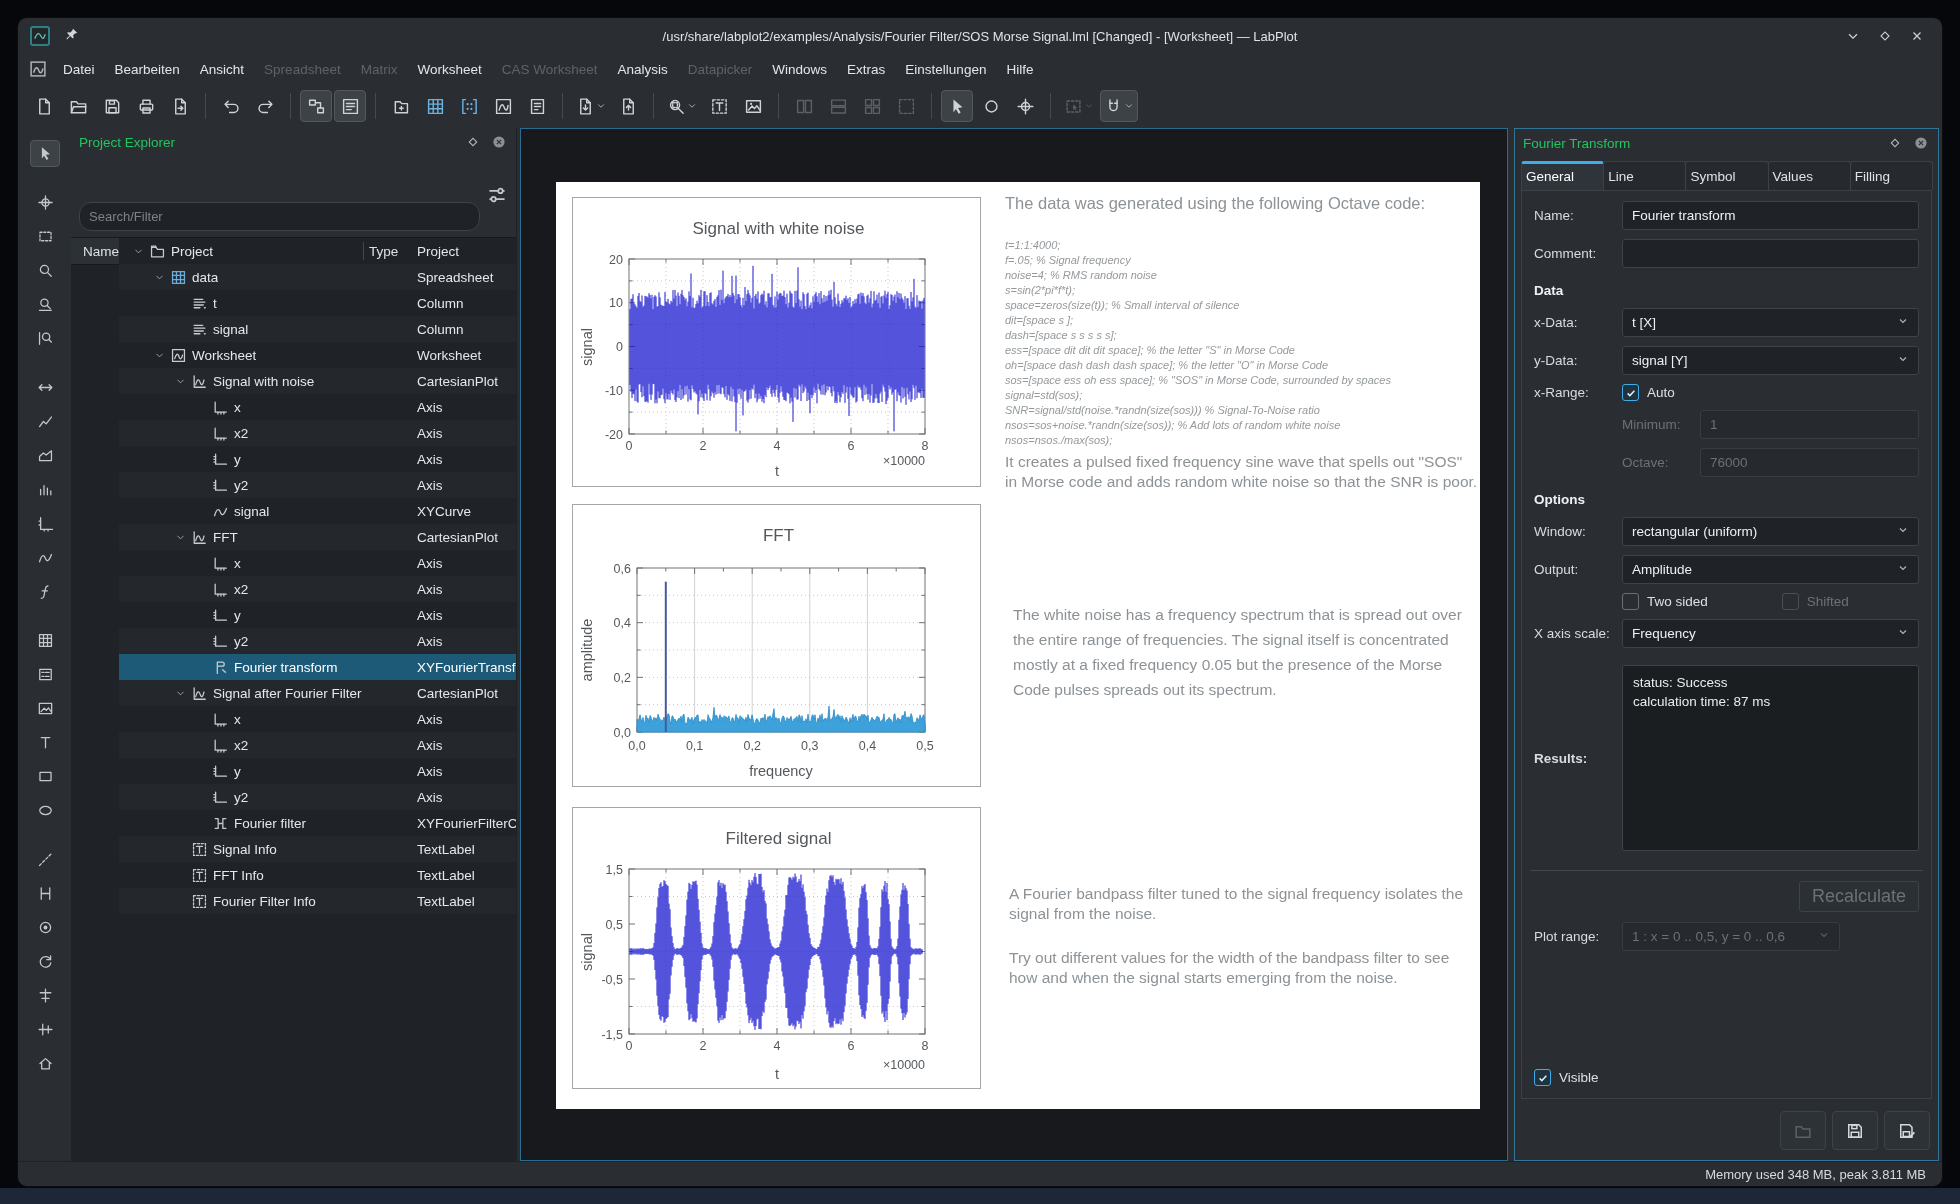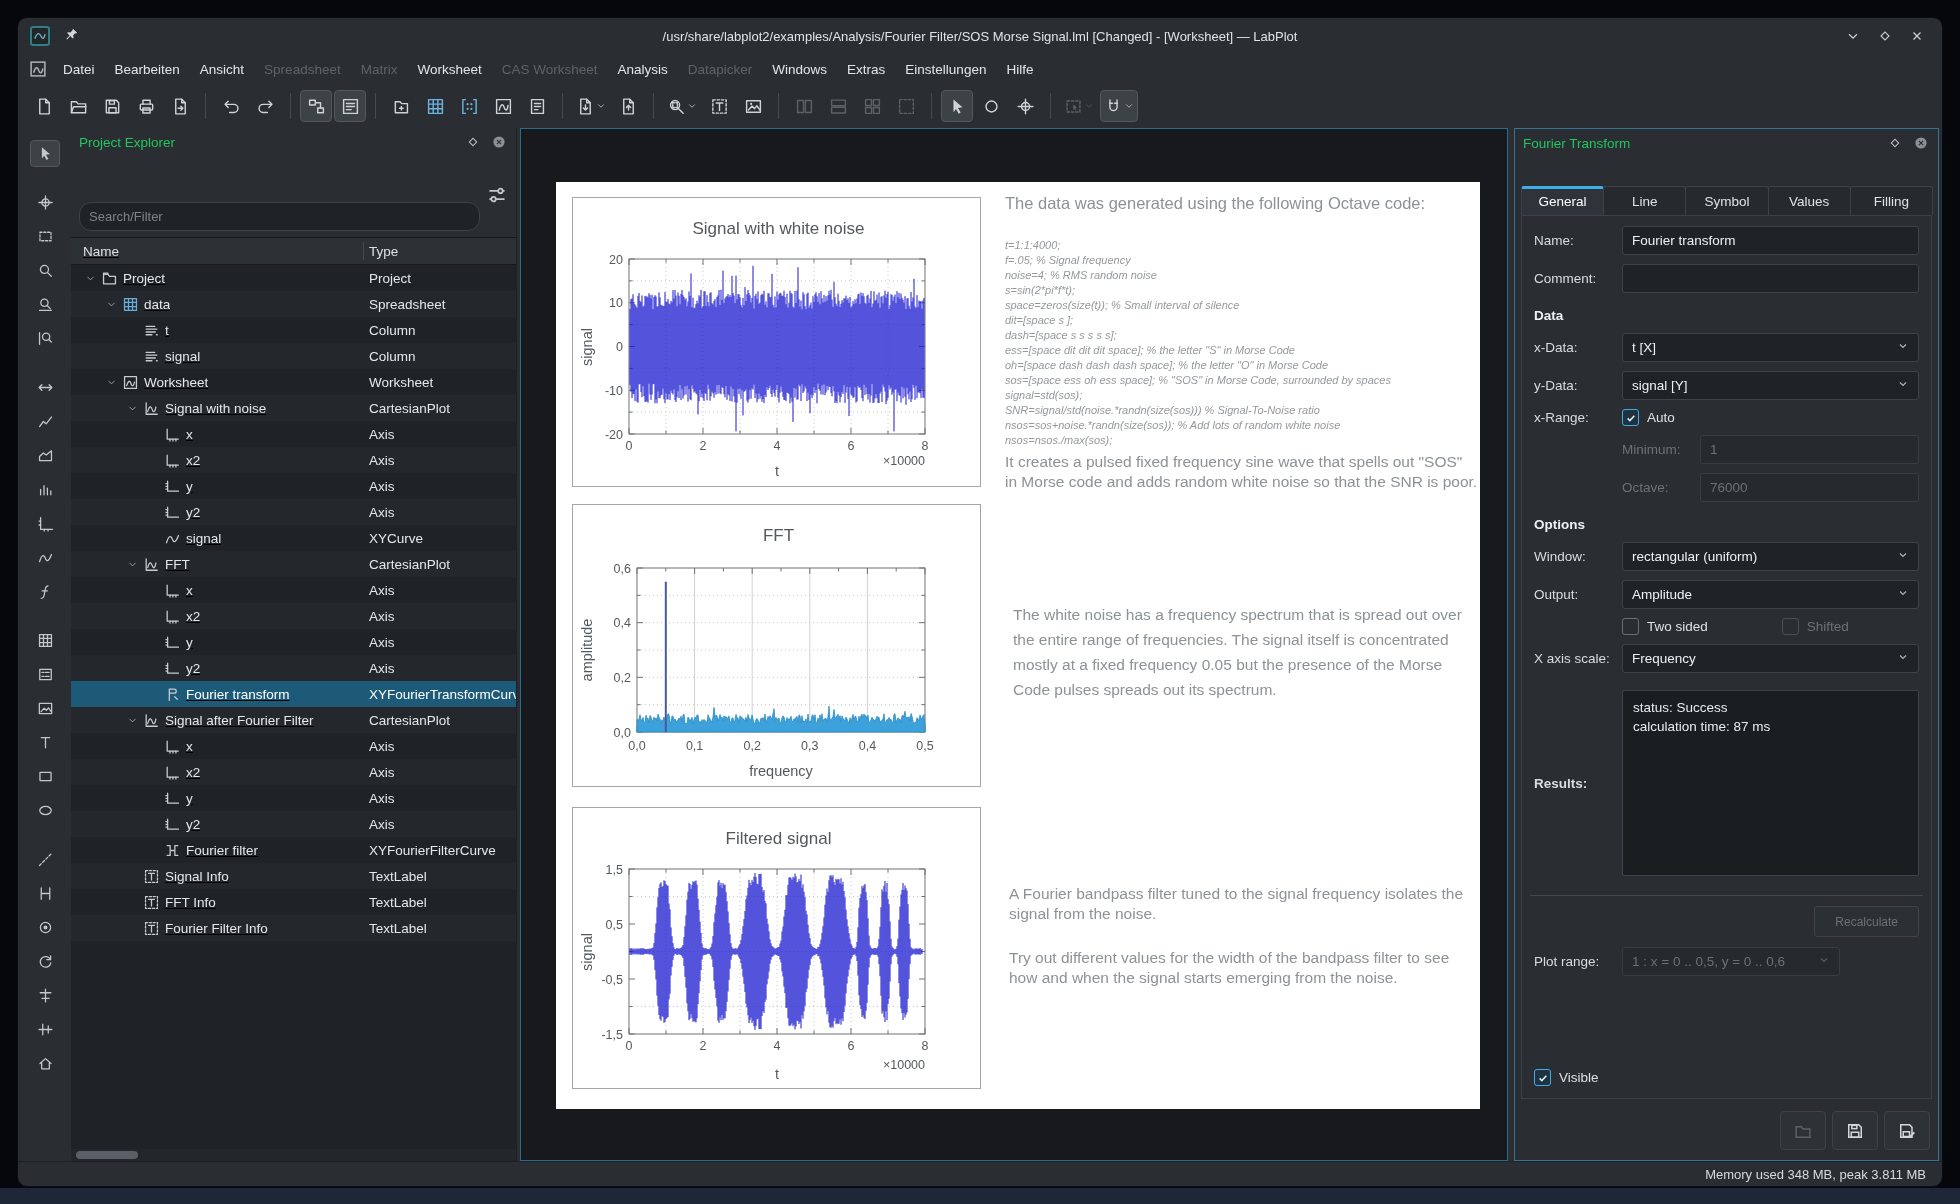--- a/index.html
+++ b/index.html
@@ -48,21 +48,21 @@
   .panel-head{height:28px;display:flex;align-items:center;padding:0 8px;color:#22c55e;font-size:13.5px;flex:0 0 auto;}
   .panel-head .ph-icons{margin-left:auto;display:flex;gap:8px;align-items:center;}
   .ph-btn{width:18px;height:18px;color:#b9bec2;display:flex;align-items:center;justify-content:center;}
   .ph-btn svg{width:14px;height:14px;}
   .search-row{display:flex;align-items:center;gap:6px;padding:2px 8px 6px 8px;flex:0 0 auto;}
   .search-input{flex:1;height:29px;background:#1f2327;border:1px solid #3e4348;border-radius:12px;color:#dfe3e6;
     font-size:13px;padding:0 9px;font-family:"Liberation Sans",sans-serif;margin-top:44px;}
   .search-input::placeholder{color:#7d8286;}
   .filter-btn{width:22px;height:22px;color:#c3c8cc;display:flex;align-items:center;justify-content:center;}
   .tree-wrap{flex:1;background:#1f2327;border-top:1px solid #17191c;position:relative;overflow:hidden;
-    display:flex;flex-direction:column;text-decoration:underline;}
+    display:flex;flex-direction:row;}
   .tree-header{height:27px;background:#2c3136;border-bottom:1px solid #17191c;display:flex;align-items:center;
     color:#dde1e4;font-size:13.5px;position:relative;flex:0 0 auto;}
   .tree-header .col-name{padding-left:12px;}
   .tree-header .col-type{position:absolute;left:298px;}
   .tree-header .col-div{position:absolute;left:292px;top:4px;bottom:4px;width:1px;background:#43484d;}
   .tree-rows{flex:1;overflow:hidden;position:relative;}
   .trow{height:26px;display:flex;align-items:center;font-size:13.5px;color:#e4e8ea;position:relative;white-space:nowrap;}
   .trow.alt{background:rgba(255,255,255,0.025);}
   .trow.selected{background:#1d5a77;color:#ffffff;}
   .trow .expander{width:15px;height:15px;color:#aeb3b7;flex:0 0 auto;display:flex;align-items:center;justify-content:center;}
@@ -85,22 +85,22 @@
   .para-sos{left:449px;top:270px;width:480px;font-size:15.5px;line-height:19.5px;}
   .para-noise{left:457px;top:420px;width:480px;font-size:15.5px;line-height:25px;}
   .para-filter{left:453px;top:702px;width:480px;font-size:15.5px;line-height:19.5px;}
   .para-try{left:453px;top:766px;width:480px;font-size:15.5px;line-height:19.5px;}
   svg text{font-family:"Liberation Sans",sans-serif;}
   
   .dock{position:absolute;right:3px;top:0;width:425px;bottom:0;background:#2a2e32;
     border:1px solid rgba(61,174,233,0.55);display:flex;flex-direction:column;}
   .dock .panel-head{flex:0 0 auto;}
   .tabs{display:flex;padding:4px 6px 0 6px;flex:0 0 auto;}
-  .tab{flex:1;text-align:center;padding:7px 4px 6px 4px;font-size:13.5px;color:#dfe3e6;background:#26292d;
-    border:1px solid #3c4147;border-bottom:none;border-radius:3px 3px 0 0;margin-right:-1px;margin-top:25px;}
+  .tab{flex:1;text-align:left;padding:7px 4px 6px 4px;font-size:13.5px;color:#dfe3e6;background:#26292d;
+    border:1px solid #3c4147;border-bottom:none;border-radius:3px 3px 0 0;margin-right:-1px;}
   .tab.active{background:#2f343a;border-top:3px solid #3daee9;padding-top:5px;color:#fff;}
   .dock-frame{flex:1;margin:0 6px 4px 6px;border:1px solid #3c4147;background:#2a2e32;
     padding:10px 12px;display:flex;flex-direction:column;overflow:hidden;font-size:13.5px;color:#dce0e3;}
   .frow{display:flex;align-items:center;margin-bottom:9px;flex:0 0 auto;}
   .flabel{width:88px;flex:0 0 auto;color:#d8dcdf;}
   .flabel.dim,.dim{color:#6c7175;}
   .tin{flex:1;height:29px;background:#1f2327;border:1px solid #3e4348;border-radius:3px;color:#eef1f3;
     font-size:13.5px;padding:0 9px;font-family:"Liberation Sans",sans-serif;}
   .tin:disabled{color:#6c7175;background:#26292d;border-color:#383d41;}
   .combo{flex:1;height:29px;background:#1f2327;border:1px solid #3e4348;border-radius:3px;display:flex;
@@ -113,22 +113,22 @@
   .sect{font-weight:bold;color:#eef1f3;margin:6px 0 10px 0;flex:0 0 auto;}
   .cb{width:17px;height:17px;border-radius:3px;border:1px solid #6a7074;background:transparent;display:inline-flex;
     align-items:center;justify-content:center;flex:0 0 auto;}
   .cb.checked{border-color:#3daee9;background:#20323e;}
   .cb.checked svg{width:12px;height:12px;color:#d7f0fb;}
   .cb.disabled{border-color:#4a4f53;}
   .cblabel{margin-left:8px;}
   .results-box{flex:0 0 auto;height:186px;background:#1b1e21;border:1px solid #3e4348;border-radius:2px;
     color:#e8ecee;font-size:13.5px;padding:7px 10px;white-space:pre-line;line-height:19px;}
   .dock-div{height:1px;background:#43484d;margin:10px -4px;flex:0 0 auto;}
-  .btn{height:31px;padding:0 20px;border-radius:3px;border:1px solid #3e4348;background:#2d3237;color:#eef1f3;
-    font-size:12px;display:inline-flex;align-items:center;}
+  .btn{height:31px;padding:0 12px;border-radius:3px;border:1px solid #3e4348;background:#2d3237;color:#eef1f3;
+    font-size:18px;display:inline-flex;align-items:center;}
   .btn.disabled{color:#6c7175;background:#2b3034;}
   .recalc-row{display:flex;justify-content:flex-end;margin-bottom:10px;flex:0 0 auto;}
   .fspacer{flex:1 1 auto;}
   .dock-iobar{display:flex;justify-content:flex-end;gap:6px;padding:8px 8px 10px 8px;flex:0 0 auto;}
   .iobtn{width:46px;height:39px;border-radius:4px;border:1px solid #3e4348;background:#2d3237;color:#d4d8db;
     display:flex;align-items:center;justify-content:center;}
   .iobtn svg{width:20px;height:20px;}
   .iobtn.disabled{color:#5c6165;}
   
   .statusbar{height:25px;border-top:1px solid #1f2225;display:flex;align-items:center;

